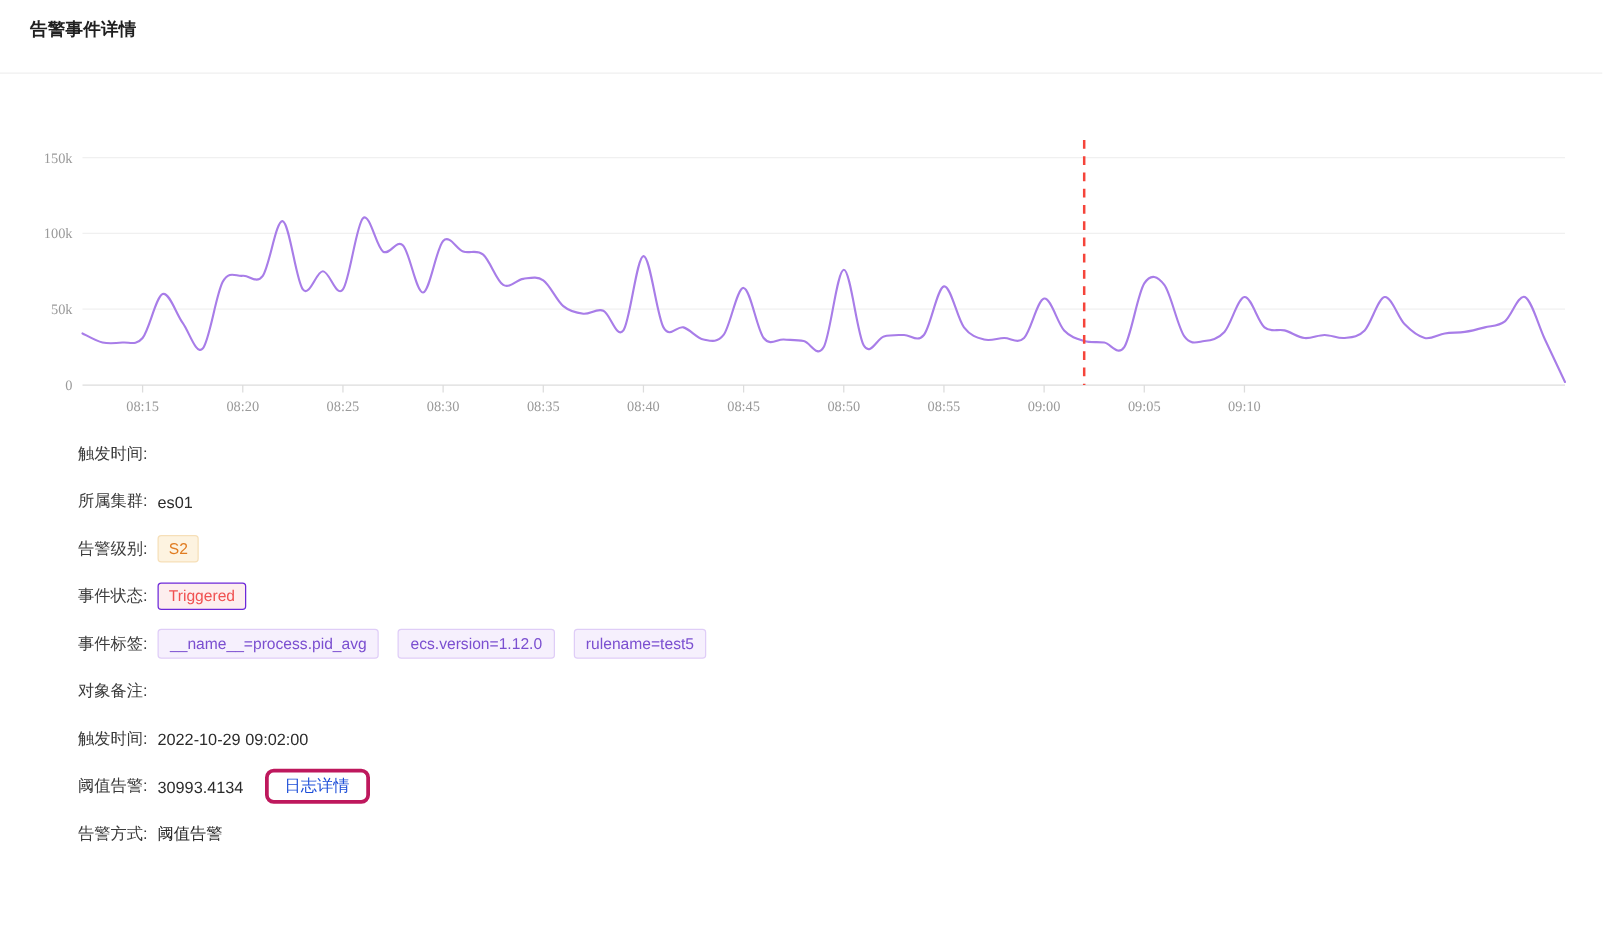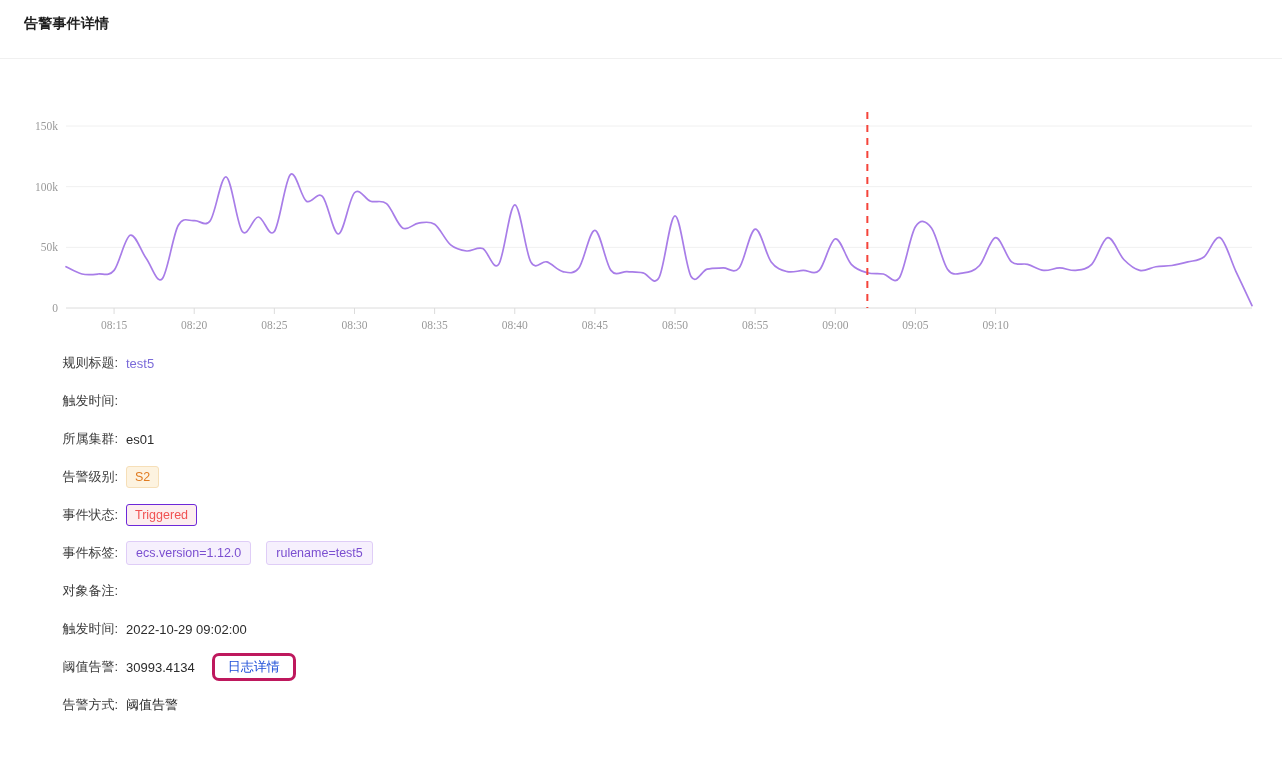--- a/index.html
+++ b/index.html
@@ -131,26 +131,20 @@
         <text x="915.4324324324324" y="217" class="xtick">09:05</text>
         <line x1="995.5675675675676" y1="196" x2="995.5675675675676" y2="202" stroke="#dcdcdc" stroke-width="1"></line>
         <text x="995.5675675675676" y="217" class="xtick">09:10</text>
         <path d="M66.00,154.75 C68.67,155.96 76.68,160.81 82.03,162.03 C87.37,163.24 92.71,162.63 98.05,162.03 C103.40,161.42 108.74,164.86 114.08,158.39 C119.42,151.92 124.77,125.22 130.11,123.20 C135.45,121.18 140.79,138.97 146.14,146.25 C151.48,153.53 156.82,172.34 162.16,166.88 C167.50,161.42 172.85,123.20 178.19,113.49 C183.53,103.79 188.87,109.45 194.22,108.64 C199.56,107.83 204.90,115.92 210.24,108.64 C215.59,101.36 220.93,63.14 226.27,64.96 C231.61,66.78 236.95,112.89 242.30,119.56 C247.64,126.23 252.98,105.00 258.32,105.00 C263.67,105.00 269.01,126.64 274.35,119.56 C279.69,112.48 285.04,67.59 290.38,62.53 C295.72,57.48 301.06,85.59 306.41,89.23 C311.75,92.87 317.09,78.91 322.43,84.37 C327.77,89.83 333.12,122.59 338.46,121.99 C343.80,121.38 349.14,86.19 354.49,80.73 C359.83,75.27 365.17,87.41 370.51,89.23 C375.86,91.05 381.20,87.20 386.54,91.65 C391.88,96.10 397.23,112.68 402.57,115.92 C407.91,119.16 413.25,111.67 418.59,111.07 C423.94,110.46 429.28,108.64 434.62,112.28 C439.96,115.92 445.31,128.46 450.65,132.91 C455.99,137.36 461.33,138.37 466.68,138.97 C472.02,139.58 477.36,134.32 482.70,136.55 C488.05,138.77 493.39,159.60 498.73,152.32 C504.07,145.04 509.41,93.27 514.76,92.87 C520.10,92.46 525.44,140.39 530.78,149.89 C536.13,159.40 541.47,148.28 546.81,149.89 C552.15,151.51 557.50,158.59 562.84,159.60 C568.18,160.61 573.52,162.84 578.86,155.96 C584.21,149.08 589.55,117.94 594.89,118.35 C600.23,118.75 605.58,151.51 610.92,158.39 C616.26,165.26 621.60,159.20 626.95,159.60 C632.29,160.00 637.63,159.80 642.97,160.81 C648.32,161.82 653.66,175.17 659.00,165.67 C664.34,156.16 669.68,103.99 675.03,103.79 C680.37,103.58 685.71,155.56 691.05,164.45 C696.40,173.35 701.74,158.59 707.08,157.17 C712.42,155.76 717.77,156.16 723.11,155.96 C728.45,155.76 733.79,162.43 739.14,155.96 C744.48,149.49 749.82,118.14 755.16,117.13 C760.50,116.12 765.85,142.82 771.19,149.89 C776.53,156.97 781.87,158.18 787.22,159.60 C792.56,161.02 797.90,158.59 803.24,158.39 C808.59,158.18 813.93,163.64 819.27,158.39 C824.61,153.13 829.95,127.85 835.30,126.84 C840.64,125.83 845.98,146.66 851.32,152.32 C856.67,157.98 862.01,159.20 867.35,160.81 C872.69,162.43 878.04,161.22 883.38,162.03 C888.72,162.84 894.06,173.55 899.41,165.67 C904.75,157.78 910.09,123.00 915.43,114.71 C920.77,106.42 926.12,108.84 931.46,115.92 C936.80,123.00 942.14,149.69 947.49,157.17 C952.83,164.66 958.17,161.42 963.51,160.81 C968.86,160.21 974.20,159.40 979.54,153.53 C984.88,147.67 990.23,126.23 995.57,125.63 C1000.91,125.02 1006.25,145.44 1011.59,149.89 C1016.94,154.34 1022.28,150.90 1027.62,152.32 C1032.96,153.74 1038.31,157.79 1043.65,158.40 C1048.99,159.00 1054.33,155.96 1059.68,155.96 C1065.02,155.96 1070.36,158.99 1075.70,158.39 C1081.05,157.78 1086.39,157.78 1091.73,152.32 C1097.07,146.86 1102.41,126.44 1107.76,125.63 C1113.10,124.82 1118.44,142.01 1123.78,147.47 C1129.13,152.93 1134.47,157.17 1139.81,158.39 C1145.15,159.60 1150.50,155.56 1155.84,154.75 C1161.18,153.94 1166.52,154.34 1171.86,153.53 C1177.21,152.72 1182.55,151.31 1187.89,149.89 C1193.23,148.48 1198.58,149.08 1203.92,145.04 C1209.26,141.00 1214.60,123.20 1219.95,125.63 C1225.29,128.05 1230.63,148.28 1235.97,159.60 C1241.32,170.92 1249.33,187.91 1252.00,193.57" fill="none" stroke="#a87de8" stroke-width="1.7" stroke-linejoin="round" stroke-linecap="round"></path>
         <line x1="867.3513513513514" y1="0" x2="867.3513513513514" y2="196" stroke="#f5443a" stroke-width="2" stroke-dasharray="7 6"></line>
       </svg>
   </div>
 
   <div class="details" id="details">
       <div class="row">
-        <div class="row-label">规则标题:</div>
-        <div class="row-value">
-          <span class="link">test5</span>
-        </div>
-      </div>
-      <div class="row">
         <div class="row-label">触发时间:</div>
         <div class="row-value">
           <span></span>
         </div>
       </div>
       <div class="row">
         <div class="row-label">所属集群:</div>
         <div class="row-value">
           <span>es01</span>
         </div>
@@ -164,20 +158,21 @@
       <div class="row">
         <div class="row-label">事件状态:</div>
         <div class="row-value">
           <span class="badge badge-trig">Triggered</span>
         </div>
       </div>
       <div class="row">
         <div class="row-label">事件标签:</div>
         <div class="row-value">
           <div class="tags">
+            <span class="tag">__name__=process.pid_avg</span>
             <span class="tag">ecs.version=1.12.0</span>
             <span class="tag">rulename=test5</span>
           </div>
         </div>
       </div>
       <div class="row">
         <div class="row-label">对象备注:</div>
         <div class="row-value">
           <span></span>
         </div>

